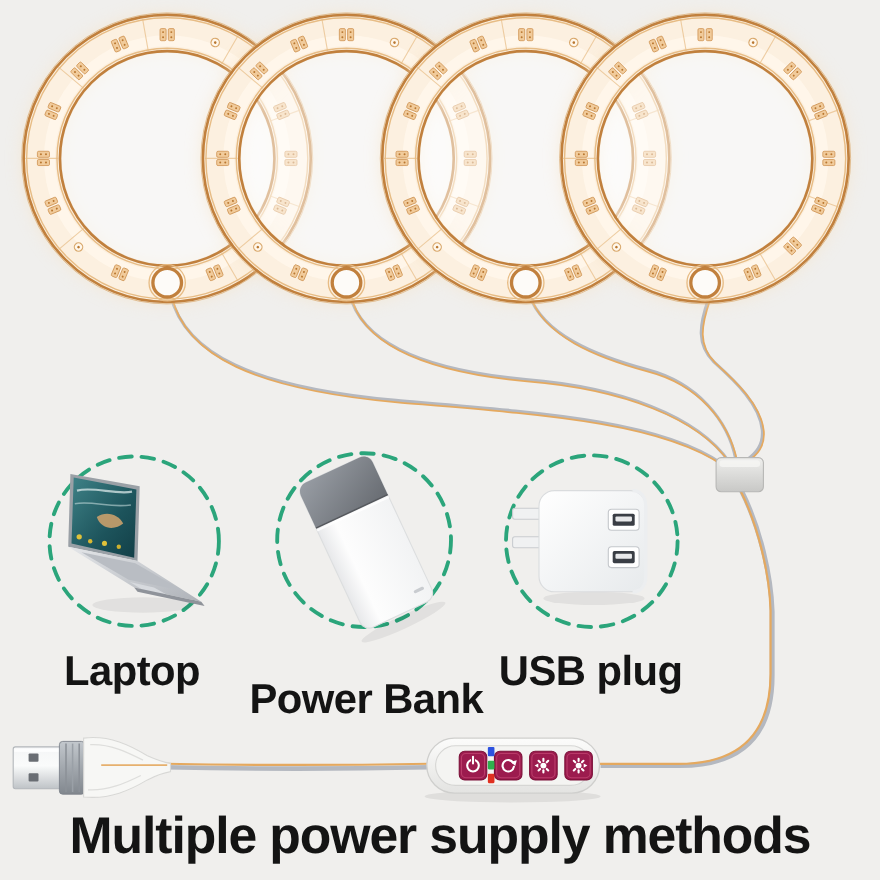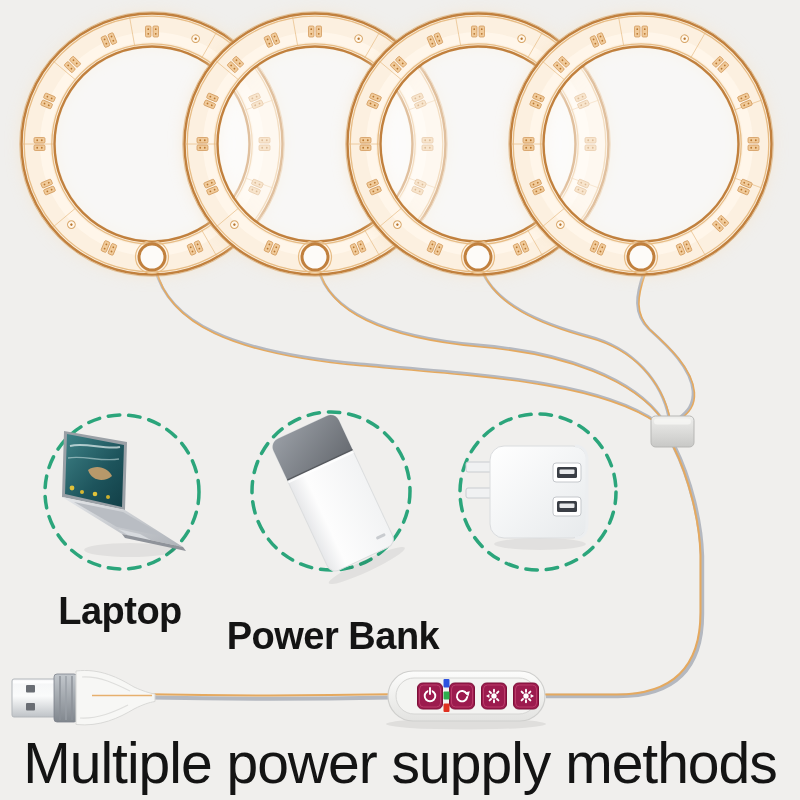--- a/index.html
+++ b/index.html
@@ -1,21 +1,21 @@
 <!DOCTYPE html>
 <html style="--bg: #f0efed; --ink: #141414; --teal: #2ba57b; --btn: #9c1b4e; --wire-a: #e5a95f; --wire-b: #b4b8c0;"><head>
 <meta charset="utf-8">
 <style>
   html,body{margin:0;padding:0;background:#f0efed;}
   .stage{position:relative;width:800px;height:800px;background:var(--bg,#f0efed);overflow:hidden;
          font-family:"Liberation Sans","DejaVu Sans",sans-serif;}
   svg{position:absolute;left:0;top:0;}
   .label{position:absolute;transform:translateX(-50%);font-weight:700;font-size:38px;
          letter-spacing:-0.5px;color:var(--ink,#141414);white-space:nowrap;line-height:1;}
-  .title{position:absolute;transform:translateX(-50%);font-weight:400;font-size:57px;
+  .title{position:absolute;transform:translateX(-50%);font-weight:700;font-size:47px;
          letter-spacing:-1px;color:var(--ink,#141414);white-space:nowrap;line-height:1;}
   .strand-b{fill:none;stroke:var(--wire-b,#b4b8c0);}
   .strand-a{fill:none;stroke:var(--wire-a,#e5a95f);}
   .dashed-c{fill:none;stroke:var(--teal,#2ba57b);stroke-width:3.5;stroke-dasharray:11.5 9;stroke-linecap:round;}
   .btn{fill:var(--btn,#9c1b4e);stroke:#7c1038;stroke-width:1;}
   .btn-hi{fill:none;stroke:#c04570;stroke-width:1;opacity:.8;}
   .icon-stroke{stroke:#fff;fill:none;stroke-width:1.9;stroke-linecap:round;}
   .icon-fill{fill:#fff;}
 </style>
 </head>
@@ -761,15 +761,16 @@
     <g>
       <rect x="443.5" y="679" width="6" height="8.5" rx="1" style="fill: rgb(45, 82, 224);"></rect>
       <rect x="443.5" y="691.5" width="6" height="8" rx="1" style="fill: rgb(47, 174, 78);"></rect>
       <rect x="443.5" y="703.5" width="6" height="8.5" rx="1" style="fill: rgb(224, 48, 32);"></rect>
     </g>
   </g>
 </svg>
 
 <div class="label" style="left:120px;top:592px">Laptop</div>
 <div class="label" style="left:333px;top:617px">Power Bank</div>
+<div class="label" style="left:537px;top:592px">USB plug</div>
 <div class="title" style="left:400px;top:735px">Multiple power supply methods</div>
 
 </div>
 
 </body></html>

